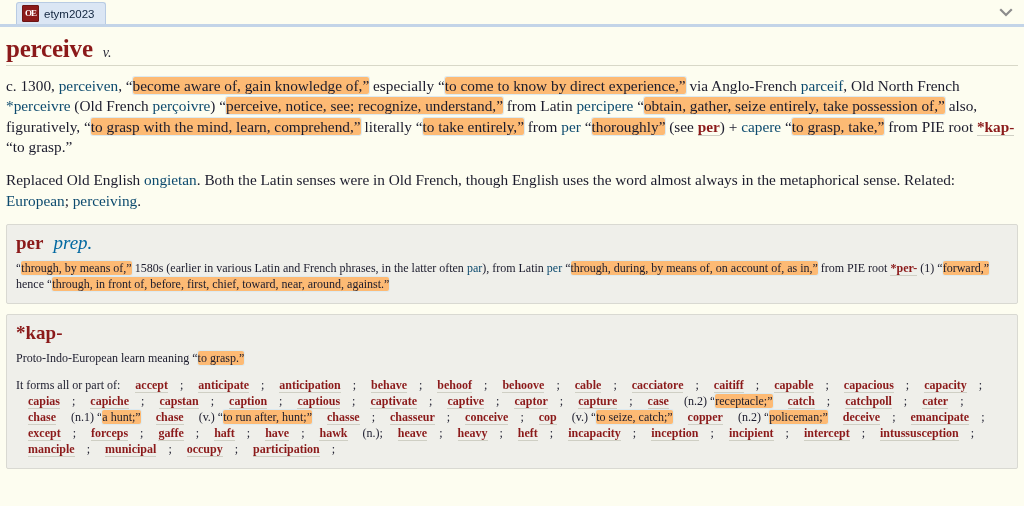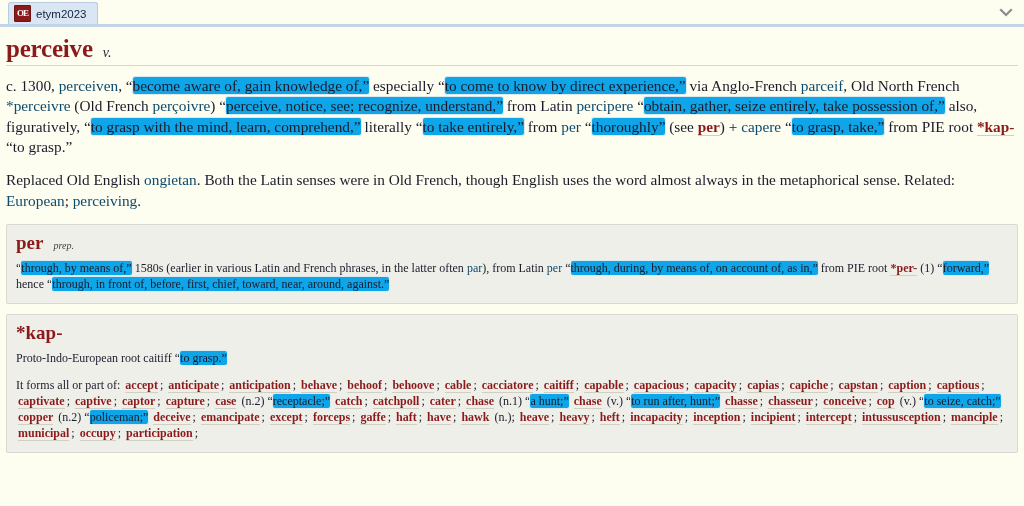--- a/index.html
+++ b/index.html
@@ -16,21 +16,21 @@
   
   .tabstrip {
     position: relative;
     height: 27px;
     background: #fdfdf0;
     border-bottom: 3px solid #c3d4e8;
     box-sizing: border-box;
   }
   .tab {
     position: absolute;
-    left: 8px;
+    left: 16px;
     top: 2px;
     height: 22px;
     display: flex;
     align-items: center;
     gap: 5px;
     padding: 0 10px 0 5px;
     background: #dbe6f4;
     border: 1px solid #b8cbe3;
     border-bottom: none;
     border-radius: 3px 3px 0 0;
@@ -107,21 +107,21 @@
     color: #0c4a6e;
     text-decoration: none;
   }
   .lnk-b {
     color: #8b1a1a;
     font-weight: bold;
     text-decoration: none;
     border-bottom: 1px solid #cfcfc4;
   }
   .hl {
-    background: #0ea5e9;
+    background: #fdba74;
     border-radius: 2px;
     box-shadow: 0 0 0 1px #dceaf0;
   }
 
   
   .linking-head {
     font-size: 14px;
     font-weight: bold;
     padding-bottom: 4px;
     border-bottom: 1px solid #d8d8c8;
@@ -144,28 +144,28 @@
     gap: 10px;
     margin-bottom: 7px;
   }
   .card-word {
     font-size: 19px;
     font-weight: bold;
     color: #8b1a1a;
   }
   .card-pos {
     font-style: italic;
-    font-size: 10px;
-    color: #404040;
+    font-size: 19px;
+    color: #0369a1;
   }
   .card .para { margin-bottom: 0; font-size: 12px; }
   .card .para + .para { margin-top: 11px; }
 
   .wordlist { font-size: 15px; line-height: 1.33; }
-  .wordlist .lnk-b { margin: 2px; }
+  .wordlist .lnk-b { margin: 12px; }
 </style>
 </head>
 <body>
 
 <div class="tabstrip">
   <div class="tab">
     <span class="favicon">OE</span>
     <span class="tab-label">etym2023</span>
   </div>
   <span class="chevron">
@@ -193,17 +193,17 @@
       <span class="card-pos">prep.</span>
     </div>
     <p class="para"><span>“</span><span class="hl">through, by means of,”</span><span> 1580s (earlier in various Latin and French phrases, in the latter often </span><span class="lnk">par</span><span>), from Latin </span><span class="lnk">per</span><span> “</span><span class="hl">through, during, by means of, on account of, as in,”</span><span> from PIE root </span><span class="lnk-b">*per-</span><span> (1) “</span><span class="hl">forward,”</span><span> hence “</span><span class="hl">through, in front of, before, first, chief, toward, near, around, against.”</span></p>
   </div>
 
   <div class="card">
     <div class="card-head">
       <span class="card-word">*kap-</span>
       <span class="card-pos"></span>
     </div>
-    <p class="para"><span>Proto-Indo-European root caitiff “</span><span class="hl">to grasp.”</span></p>
+    <p class="para"><span>Proto-Indo-European learn meaning “</span><span class="hl">to grasp.”</span></p>
     <p class="para wordlist"><span>It forms all or part of: </span><span><span class="lnk-b">accept</span><span>; </span><span class="lnk-b">anticipate</span><span>; </span><span class="lnk-b">anticipation</span><span>; </span><span class="lnk-b">behave</span><span>; </span><span class="lnk-b">behoof</span><span>; </span><span class="lnk-b">behoove</span><span>; </span><span class="lnk-b">cable</span><span>; </span><span class="lnk-b">cacciatore</span><span>; </span><span class="lnk-b">caitiff</span><span>; </span><span class="lnk-b">capable</span><span>; </span><span class="lnk-b">capacious</span><span>; </span><span class="lnk-b">capacity</span><span>; </span><span class="lnk-b">capias</span><span>; </span><span class="lnk-b">capiche</span><span>; </span><span class="lnk-b">capstan</span><span>; </span><span class="lnk-b">caption</span><span>; </span><span class="lnk-b">captious</span><span>; </span><span class="lnk-b">captivate</span><span>; </span><span class="lnk-b">captive</span><span>; </span><span class="lnk-b">captor</span><span>; </span><span class="lnk-b">capture</span><span>; </span><span class="lnk-b">case</span><span> (n.2) “</span><span class="hl">receptacle;”</span><span> </span><span class="lnk-b">catch</span><span>; </span><span class="lnk-b">catchpoll</span><span>; </span><span class="lnk-b">cater</span><span>; </span><span class="lnk-b">chase</span><span> (n.1) “</span><span class="hl">a hunt;”</span><span> </span><span class="lnk-b">chase</span><span> (v.) “</span><span class="hl">to run after, hunt;”</span><span> </span><span class="lnk-b">chasse</span><span>; </span><span class="lnk-b">chasseur</span><span>; </span><span class="lnk-b">conceive</span><span>; </span><span class="lnk-b">cop</span><span> (v.) “</span><span class="hl">to seize, catch;”</span><span> </span><span class="lnk-b">copper</span><span> (n.2) “</span><span class="hl">policeman;”</span><span> </span><span class="lnk-b">deceive</span><span>; </span><span class="lnk-b">emancipate</span><span>; </span><span class="lnk-b">except</span><span>; </span><span class="lnk-b">forceps</span><span>; </span><span class="lnk-b">gaffe</span><span>; </span><span class="lnk-b">haft</span><span>; </span><span class="lnk-b">have</span><span>; </span><span class="lnk-b">hawk</span><span> (n.); </span><span class="lnk-b">heave</span><span>; </span><span class="lnk-b">heavy</span><span>; </span><span class="lnk-b">heft</span><span>; </span><span class="lnk-b">incapacity</span><span>; </span><span class="lnk-b">inception</span><span>; </span><span class="lnk-b">incipient</span><span>; </span><span class="lnk-b">intercept</span><span>; </span><span class="lnk-b">intussusception</span><span>; </span><span class="lnk-b">manciple</span><span>; </span><span class="lnk-b">municipal</span><span>; </span><span class="lnk-b">occupy</span><span>; </span><span class="lnk-b">participation</span><span>;</span></span></p>
   </div>
 
 </div>
 
 </body></html>

